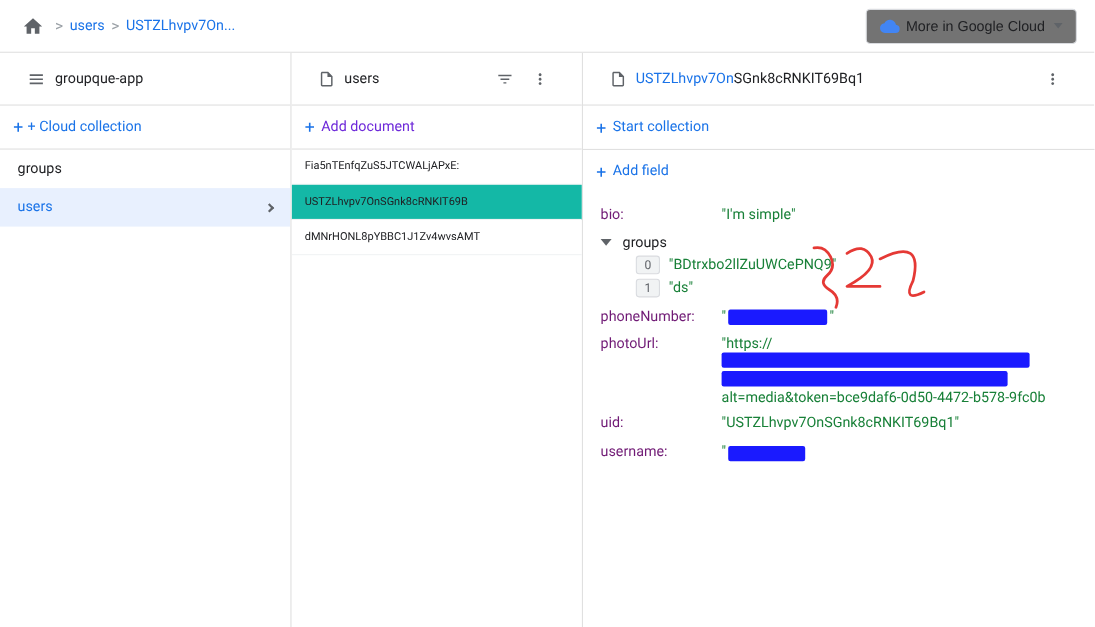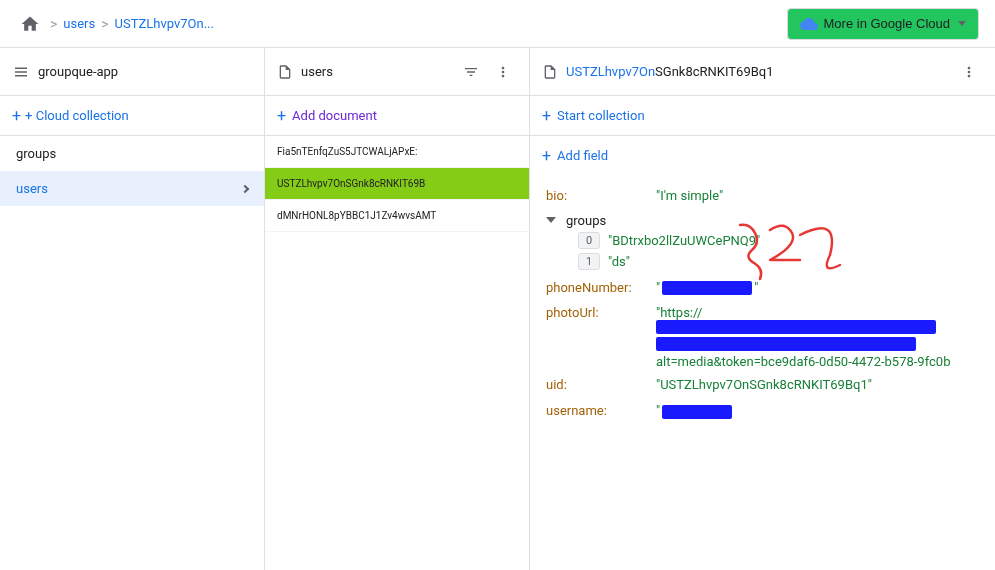--- a/index.html
+++ b/index.html
@@ -40,21 +40,21 @@
     }
     .topbar-right {
       display: flex;
       align-items: center;
       gap: 8px;
     }
     .more-google-btn {
       display: flex;
       align-items: center;
       gap: 6px;
-      background: #22c55e;
+      background: #737373;
       border: 1px solid #dadce0;
       border-radius: 4px;
       padding: 6px 12px;
       cursor: pointer;
       font-size: 13px;
       color: #202124;
     }
 
     
     .main-layout {
@@ -81,21 +81,21 @@
       flex: 1;
       border-right: none;
     }
 
     
     .panel-header {
       height: 48px;
       border-bottom: 1px solid #e0e0e0;
       display: flex;
       align-items: center;
-      padding: 0 12px;
+      padding: 0 24px;
       gap: 8px;
     }
     .panel-header-title {
       font-size: 13px;
       color: #202124;
       flex: 1;
     }
     .panel-header-icons {
       display: flex;
       align-items: center;
@@ -154,21 +154,21 @@
       padding: 10px 12px;
       cursor: pointer;
       color: #202124;
       font-size: 10px;
       border-bottom: 1px solid #f1f3f4;
       white-space: nowrap;
       overflow: hidden;
       text-overflow: ellipsis;
     }
     .doc-item.active {
-      background: #84cc16;
+      background: #14b8a6;
     }
     .field-string {
       color: #188038;
     }
     .array-index {
       background: #f1f3f4;
       border: 1px solid #dadce0;
       border-radius: 3px;
       padding: 1px 6px;
       font-size: 11px;
@@ -195,21 +195,21 @@
       transform: rotate(45deg);
     }
     .field-row {
       display: flex;
       align-items: flex-start;
       padding: 3px 16px;
       font-size: 13px;
       line-height: 1.6;
     }
     .field-row-key {
-      color: #a16207;
+      color: #701a75;
       min-width: 110px;
       flex-shrink: 0;
     }
     .field-row-val {
       color: #188038;
       word-break: break-all;
     }
     .field-row-val.blue-redacted {
       color: transparent;
       background: #1a1aff;

